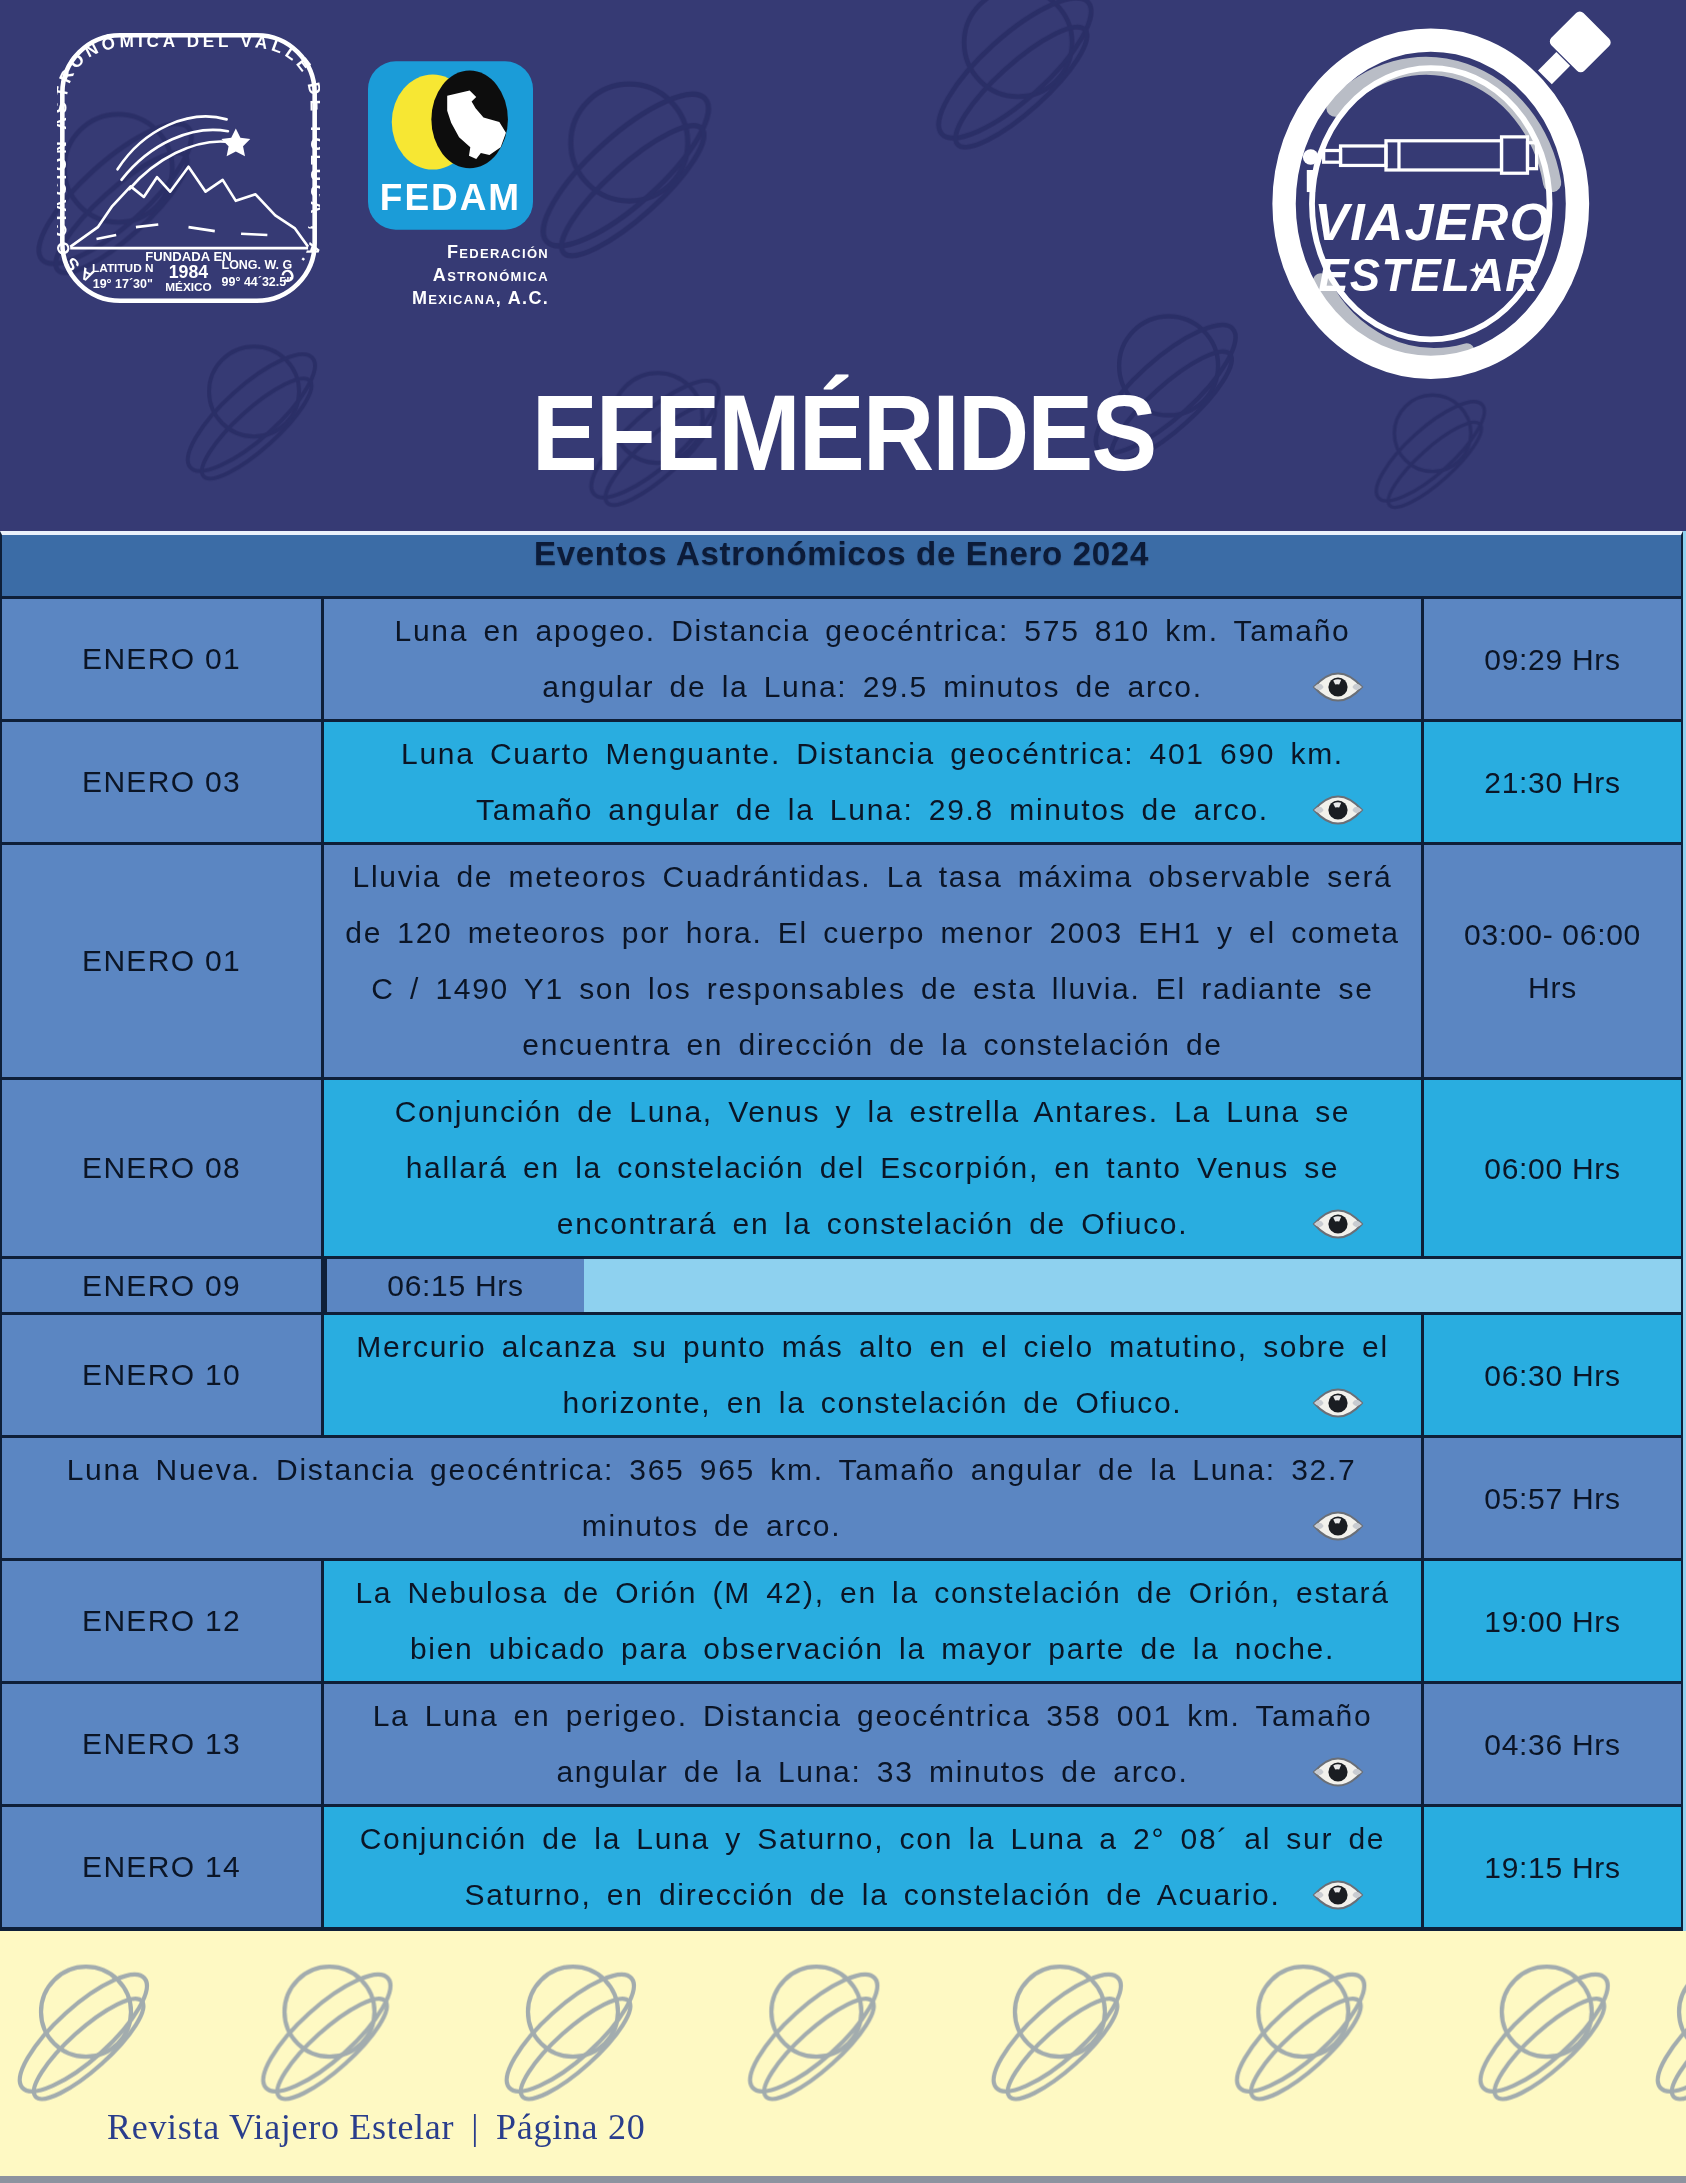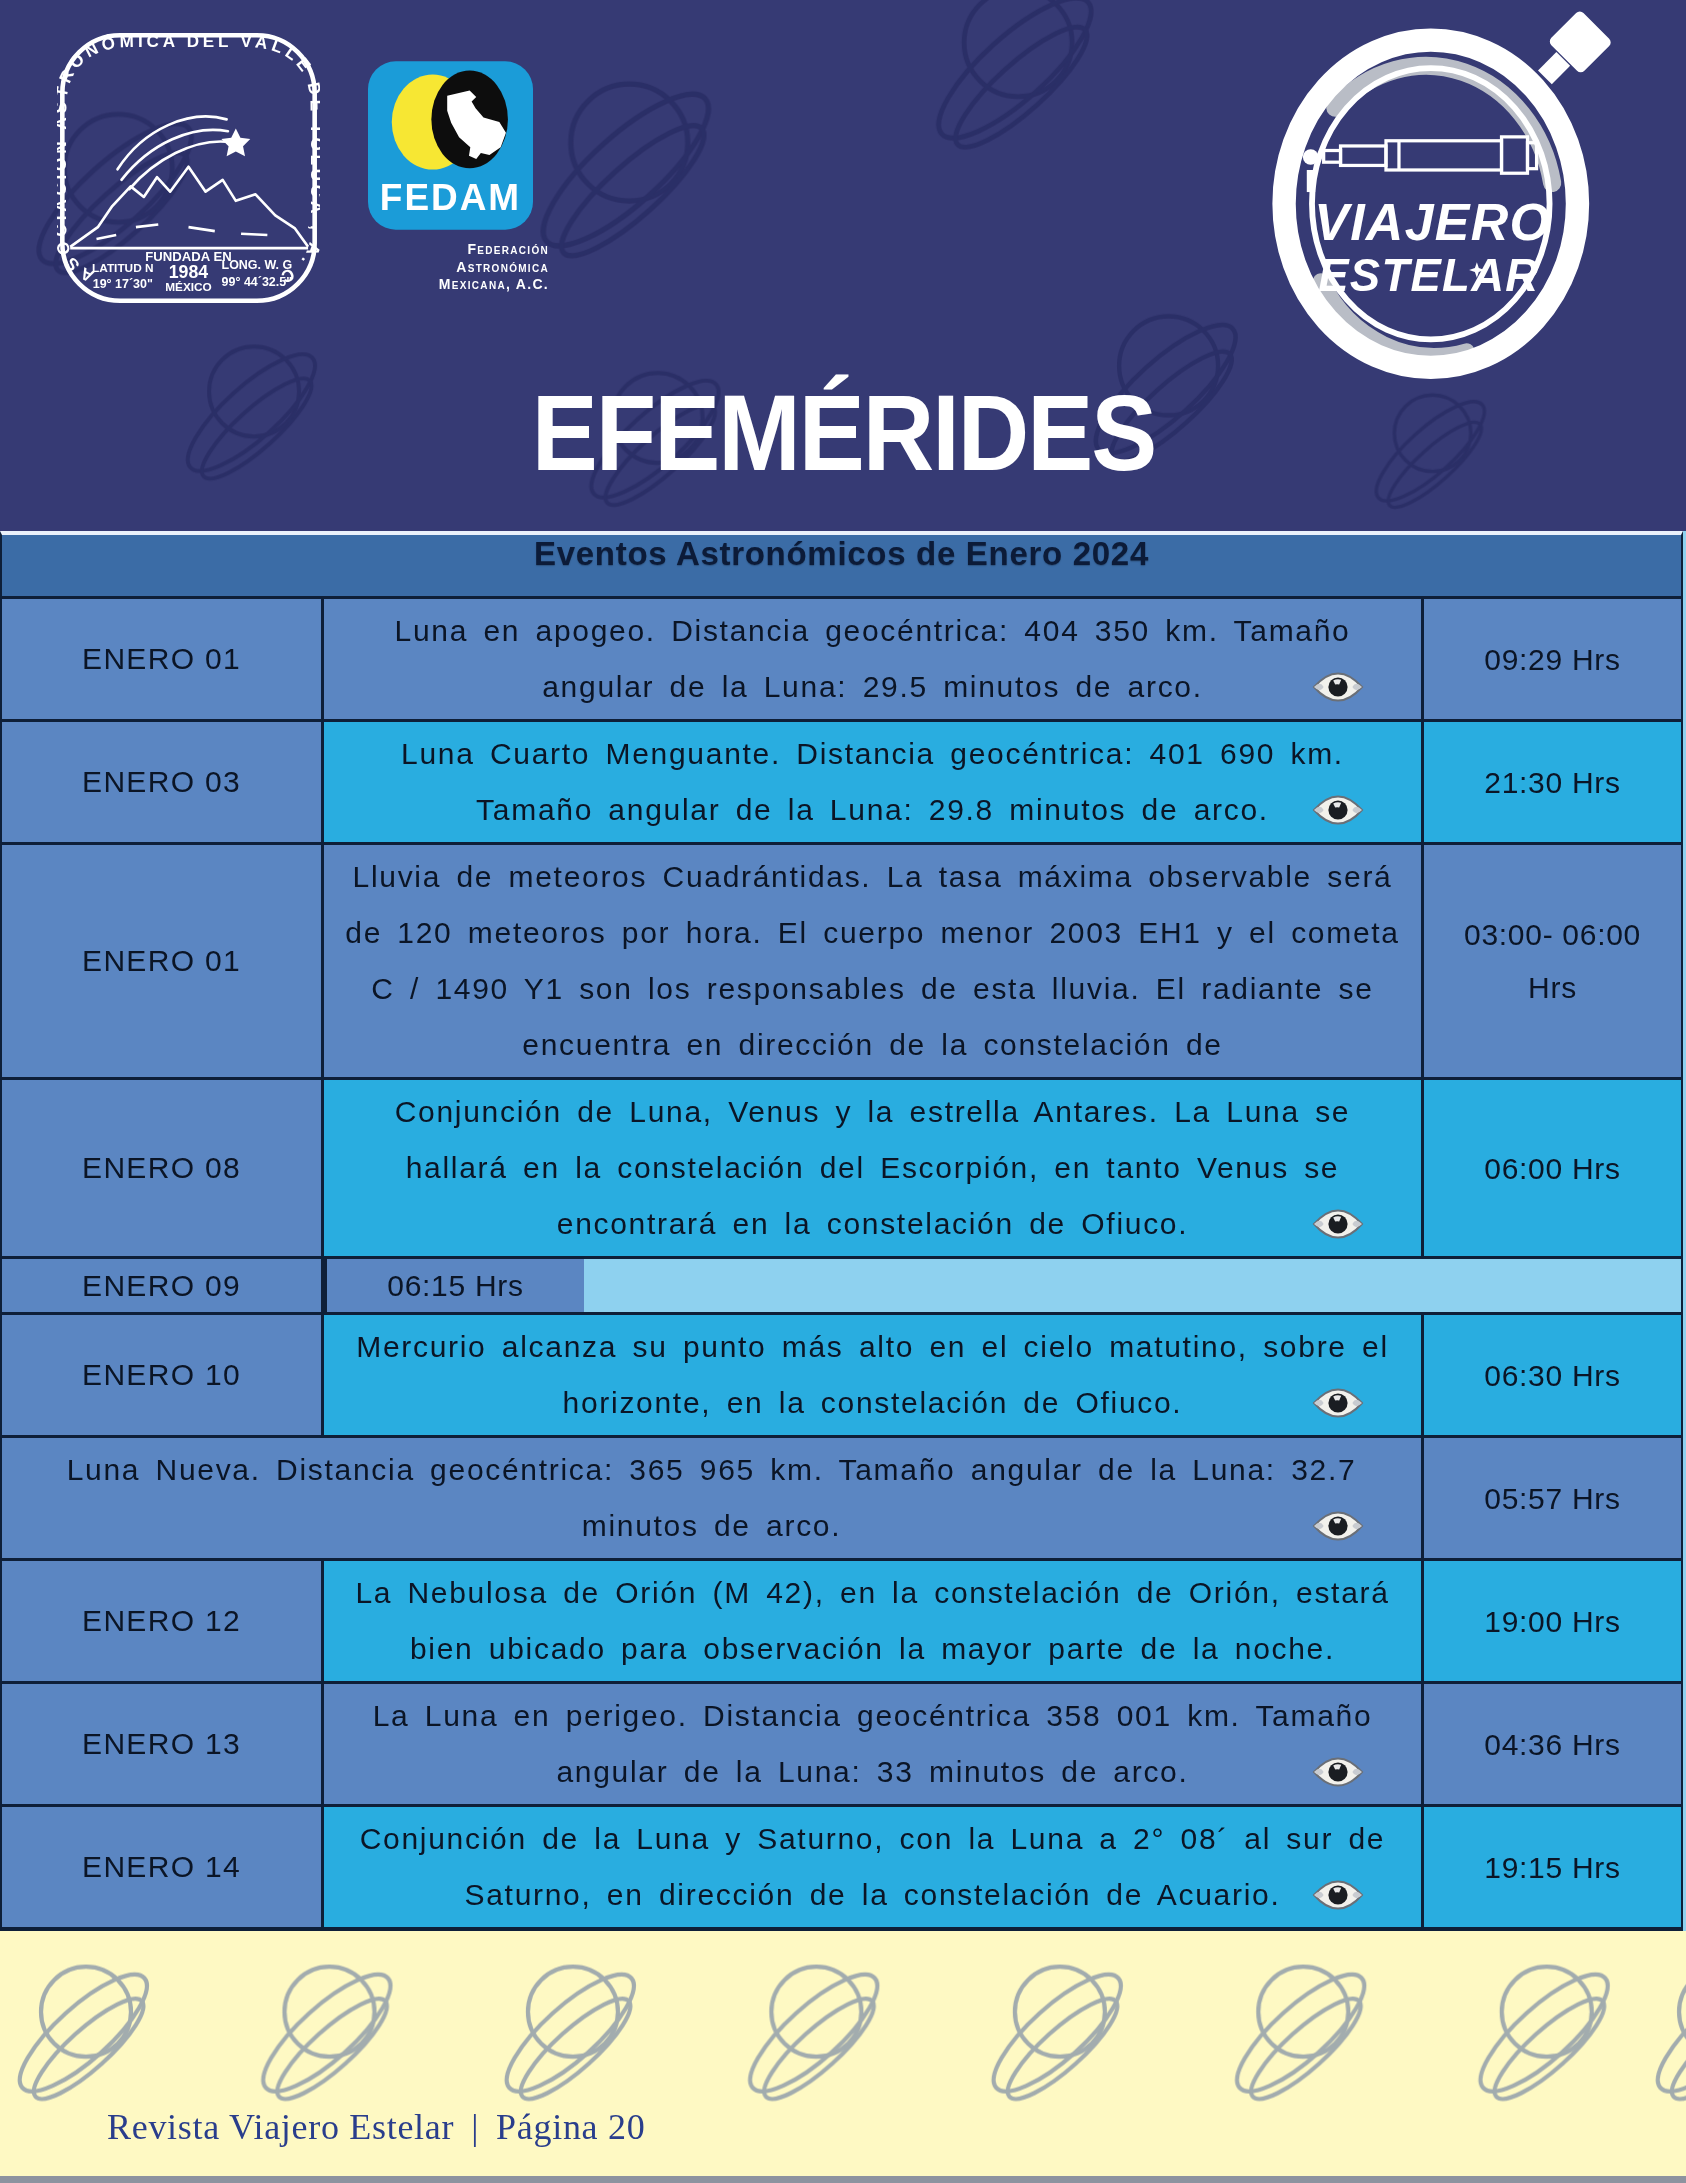--- a/index.html
+++ b/index.html
@@ -11,21 +11,21 @@
     --border:#0e1f38;--blue:#5b86c2;--cyan:#29ade0;
   }
   
   .top-band{position:relative;height:531px;background:#363a74;flex:none;}
   .wm{position:absolute;inset:0;width:100%;height:100%;}
   .toluca-logo{position:absolute;left:57px;top:30px;width:263px;height:276px;}
   .fedam{position:absolute;left:351px;top:61px;width:198px;text-align:right;}
   .fedam-box{position:relative;width:165px;height:169px;margin:0 auto;}
   .fedam-box svg{width:100%;height:100%;display:block;}
   .fedam-caption{margin-top:10.6px;color:#fff;font-variant:small-caps;
-    font-size:14px;font-weight:bold;letter-spacing:1.3px;line-height:1.28;}
+    font-size:18px;font-weight:bold;letter-spacing:1.3px;line-height:1.28;}
   .viajero-logo{position:absolute;left:1255px;top:9.3px;width:384px;height:370px;}
   .title{position:absolute;left:0;right:0;top:372px;margin:0;text-align:center;
     color:#fff;font-size:99px;font-weight:bold;letter-spacing:-2px;
     transform:scaleY(1.08);transform-origin:top center;}
   
   .table-wrap{margin-right:4px;border-left:2.6px solid var(--border);
     border-right:2.6px solid var(--border);border-top:4.6px solid #e9f1fb;
     border-bottom:4px solid var(--border);flex:none;}
   .t-header{height:61px;background:#3b6ca6;display:flex;justify-content:center;
     font-size:33px;font-weight:bold;color:#0c1b38;letter-spacing:0.7px;
@@ -166,21 +166,21 @@
   </header>
 
   <main class="table-wrap">
     <div class="t-header">
       <span>Eventos Astronómicos de Enero 2024</span>
     </div>
     <div id="rows">
         <div class="row tone-blue">
           <div class="cell date">ENERO 01</div>
           <div class="cell desc">
-            <span>Luna en apogeo. Distancia geocéntrica: 404 350 km. Tamaño angular de la Luna: 29.5 minutos de arco.</span>
+            <span>Luna en apogeo. Distancia geocéntrica: 575 810 km. Tamaño angular de la Luna: 29.5 minutos de arco.</span>
             <svg class="eye" viewBox="0 0 64 40">
               <path d="M2,20 Q17,3 32,3 Q47,3 62,20 Q47,37 32,37 Q17,37 2,20 Z" fill="#f2f1ec" stroke="#6a6f77" stroke-width="2.5"></path>
               <path d="M2,20 Q10,12 14,20 Q10,28 2,20 Z M62,20 Q54,12 50,20 Q54,28 62,20 Z" fill="#c9ccd1"></path>
               <circle cx="32" cy="20" r="12" fill="#1a1d22"></circle>
               <path d="M26,12 a12,12 0 0 1 10,-1 l-2.5,6 a6,6 0 0 0 -5,0 z" fill="#fff" opacity=".9"></path>
             </svg>
           </div>
           <div class="cell time">09:29 Hrs</div>
         </div>
         <div class="row tone-cyan">

